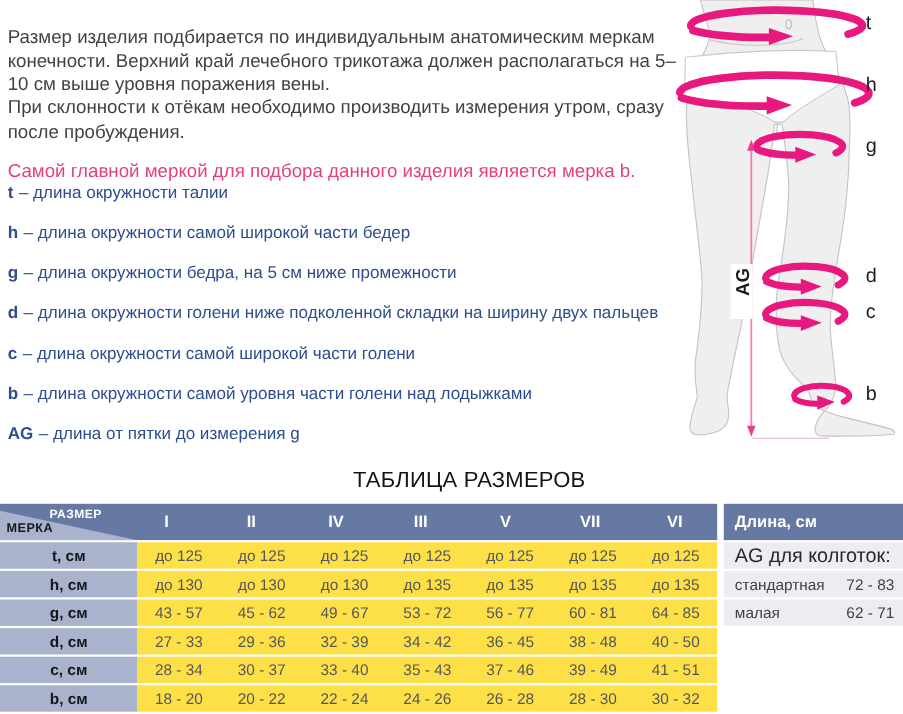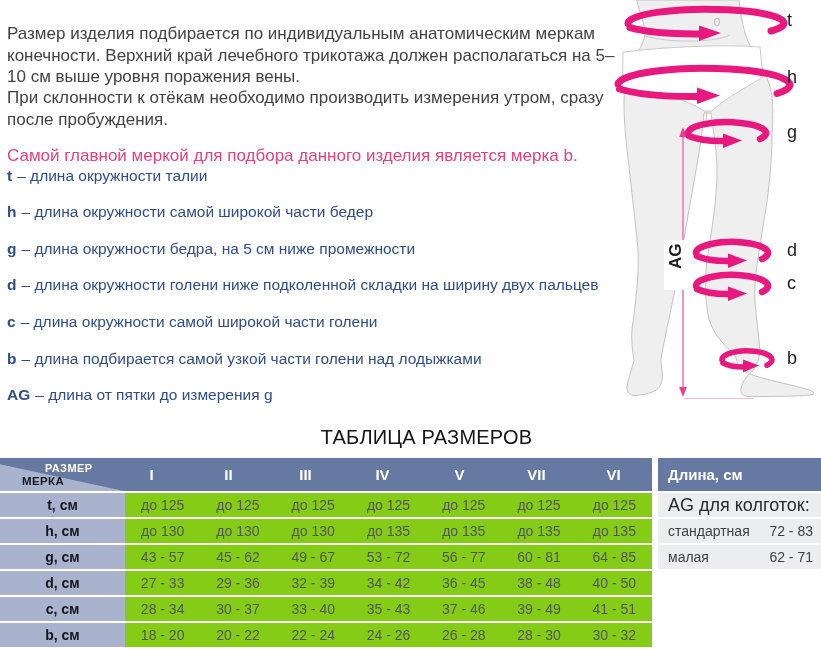--- a/index.html
+++ b/index.html
@@ -27,27 +27,27 @@
   .table-title{position:absolute;top:426px;left:16px;width:821px;text-align:center;
                font-size:20px;font-weight:normal;color:#141414;letter-spacing:.2px;}
 
   
   .size-table{position:absolute;left:0;top:458px;width:652px;}
   .t-header{display:flex;height:33px;background:#6579a3;position:relative;}
   .corner-overlay{position:absolute;left:0;top:0;width:124px;height:33px;background:#a9b3ce;
                   clip-path:polygon(0 19%,100% 100%,0 100%);}
   .corner{width:113px;flex:none;position:relative;}
   .corner .top-word{position:absolute;left:45px;top:4px;font-size:11px;font-weight:bold;color:#fff;letter-spacing:.4px;}
-  .corner .bottom-word{position:absolute;left:22px;bottom:4px;font-size:11.5px;font-weight:bold;color:#17181b;letter-spacing:.4px;}
+  .corner .bottom-word{position:absolute;left:6px;bottom:4px;font-size:11.5px;font-weight:bold;color:#17181b;letter-spacing:.4px;}
   .col-h{flex:1;display:flex;align-items:center;justify-content:center;position:relative;
          color:#fff;font-weight:bold;font-size:15px;}
   .t-row{display:flex;height:24px;margin-top:2px;}
   .row-label{width:125px;flex:none;background:#a9b3ce;display:flex;align-items:center;justify-content:center;
              font-weight:bold;font-size:14px;color:#15161a;}
-  .row-vals{flex:1;background:#84cc16;display:flex;}
+  .row-vals{flex:1;background:#fde047;display:flex;}
   .cell{flex:1;display:flex;align-items:center;justify-content:center;font-size:14px;color:#54565b;}
 
   
   .len-panel{position:absolute;left:658px;top:458px;width:167px;}
   .len-header{height:33px;background:#6579a3;color:#fff;font-weight:bold;font-size:15px;
               display:flex;align-items:center;padding-left:10px;box-sizing:border-box;}
   .len-row{height:24px;margin-top:2px;background:#ebedf1;display:flex;align-items:center;
            padding:0 12px 0 10px;box-sizing:border-box;font-size:18px;color:#26282c;}
   .len-row.option{justify-content:space-between;color:#3f4145;font-size:14px;}
 </style>
@@ -74,21 +74,21 @@
   <div class="def">
       <span class="key">d</span>
       <span class="desc">– длина окружности голени ниже подколенной складки на ширину двух пальцев</span>
     </div>
   <div class="def">
       <span class="key">c</span>
       <span class="desc">– длина окружности самой широкой части голени</span>
     </div>
   <div class="def">
       <span class="key">b</span>
-      <span class="desc">– длина подбирается самой узкой части голени над лодыжками</span>
+      <span class="desc">– длина окружности самой уровня части голени над лодыжками</span>
     </div>
   <div class="def">
       <span class="key">AG</span>
       <span class="desc">– длина от пятки до измерения g</span>
     </div>
 </div>
 
 <svg class="figure-svg" viewBox="0 0 200 420">
 
   <path d="M16,0 C18,12 24,24 24,33 C24,44 12,57 7,73 C4,83 3,93 3,103
@@ -165,22 +165,22 @@
 
 <div class="size-table">
   <div class="t-header">
     <div class="corner-overlay"></div>
     <div class="corner">
       <span class="top-word">РАЗМЕР</span>
       <span class="bottom-word">МЕРКА</span>
     </div>
     <div class="col-h">I</div>
     <div class="col-h">II</div>
+    <div class="col-h">IV</div>
     <div class="col-h">III</div>
-    <div class="col-h">IV</div>
     <div class="col-h">V</div>
     <div class="col-h">VII</div>
     <div class="col-h">VI</div>
   </div>
 
   <div class="t-row">
     <div class="row-label">t, см</div>
     <div class="row-vals">
       <div class="cell">до 125</div>
       <div class="cell">до 125</div>

